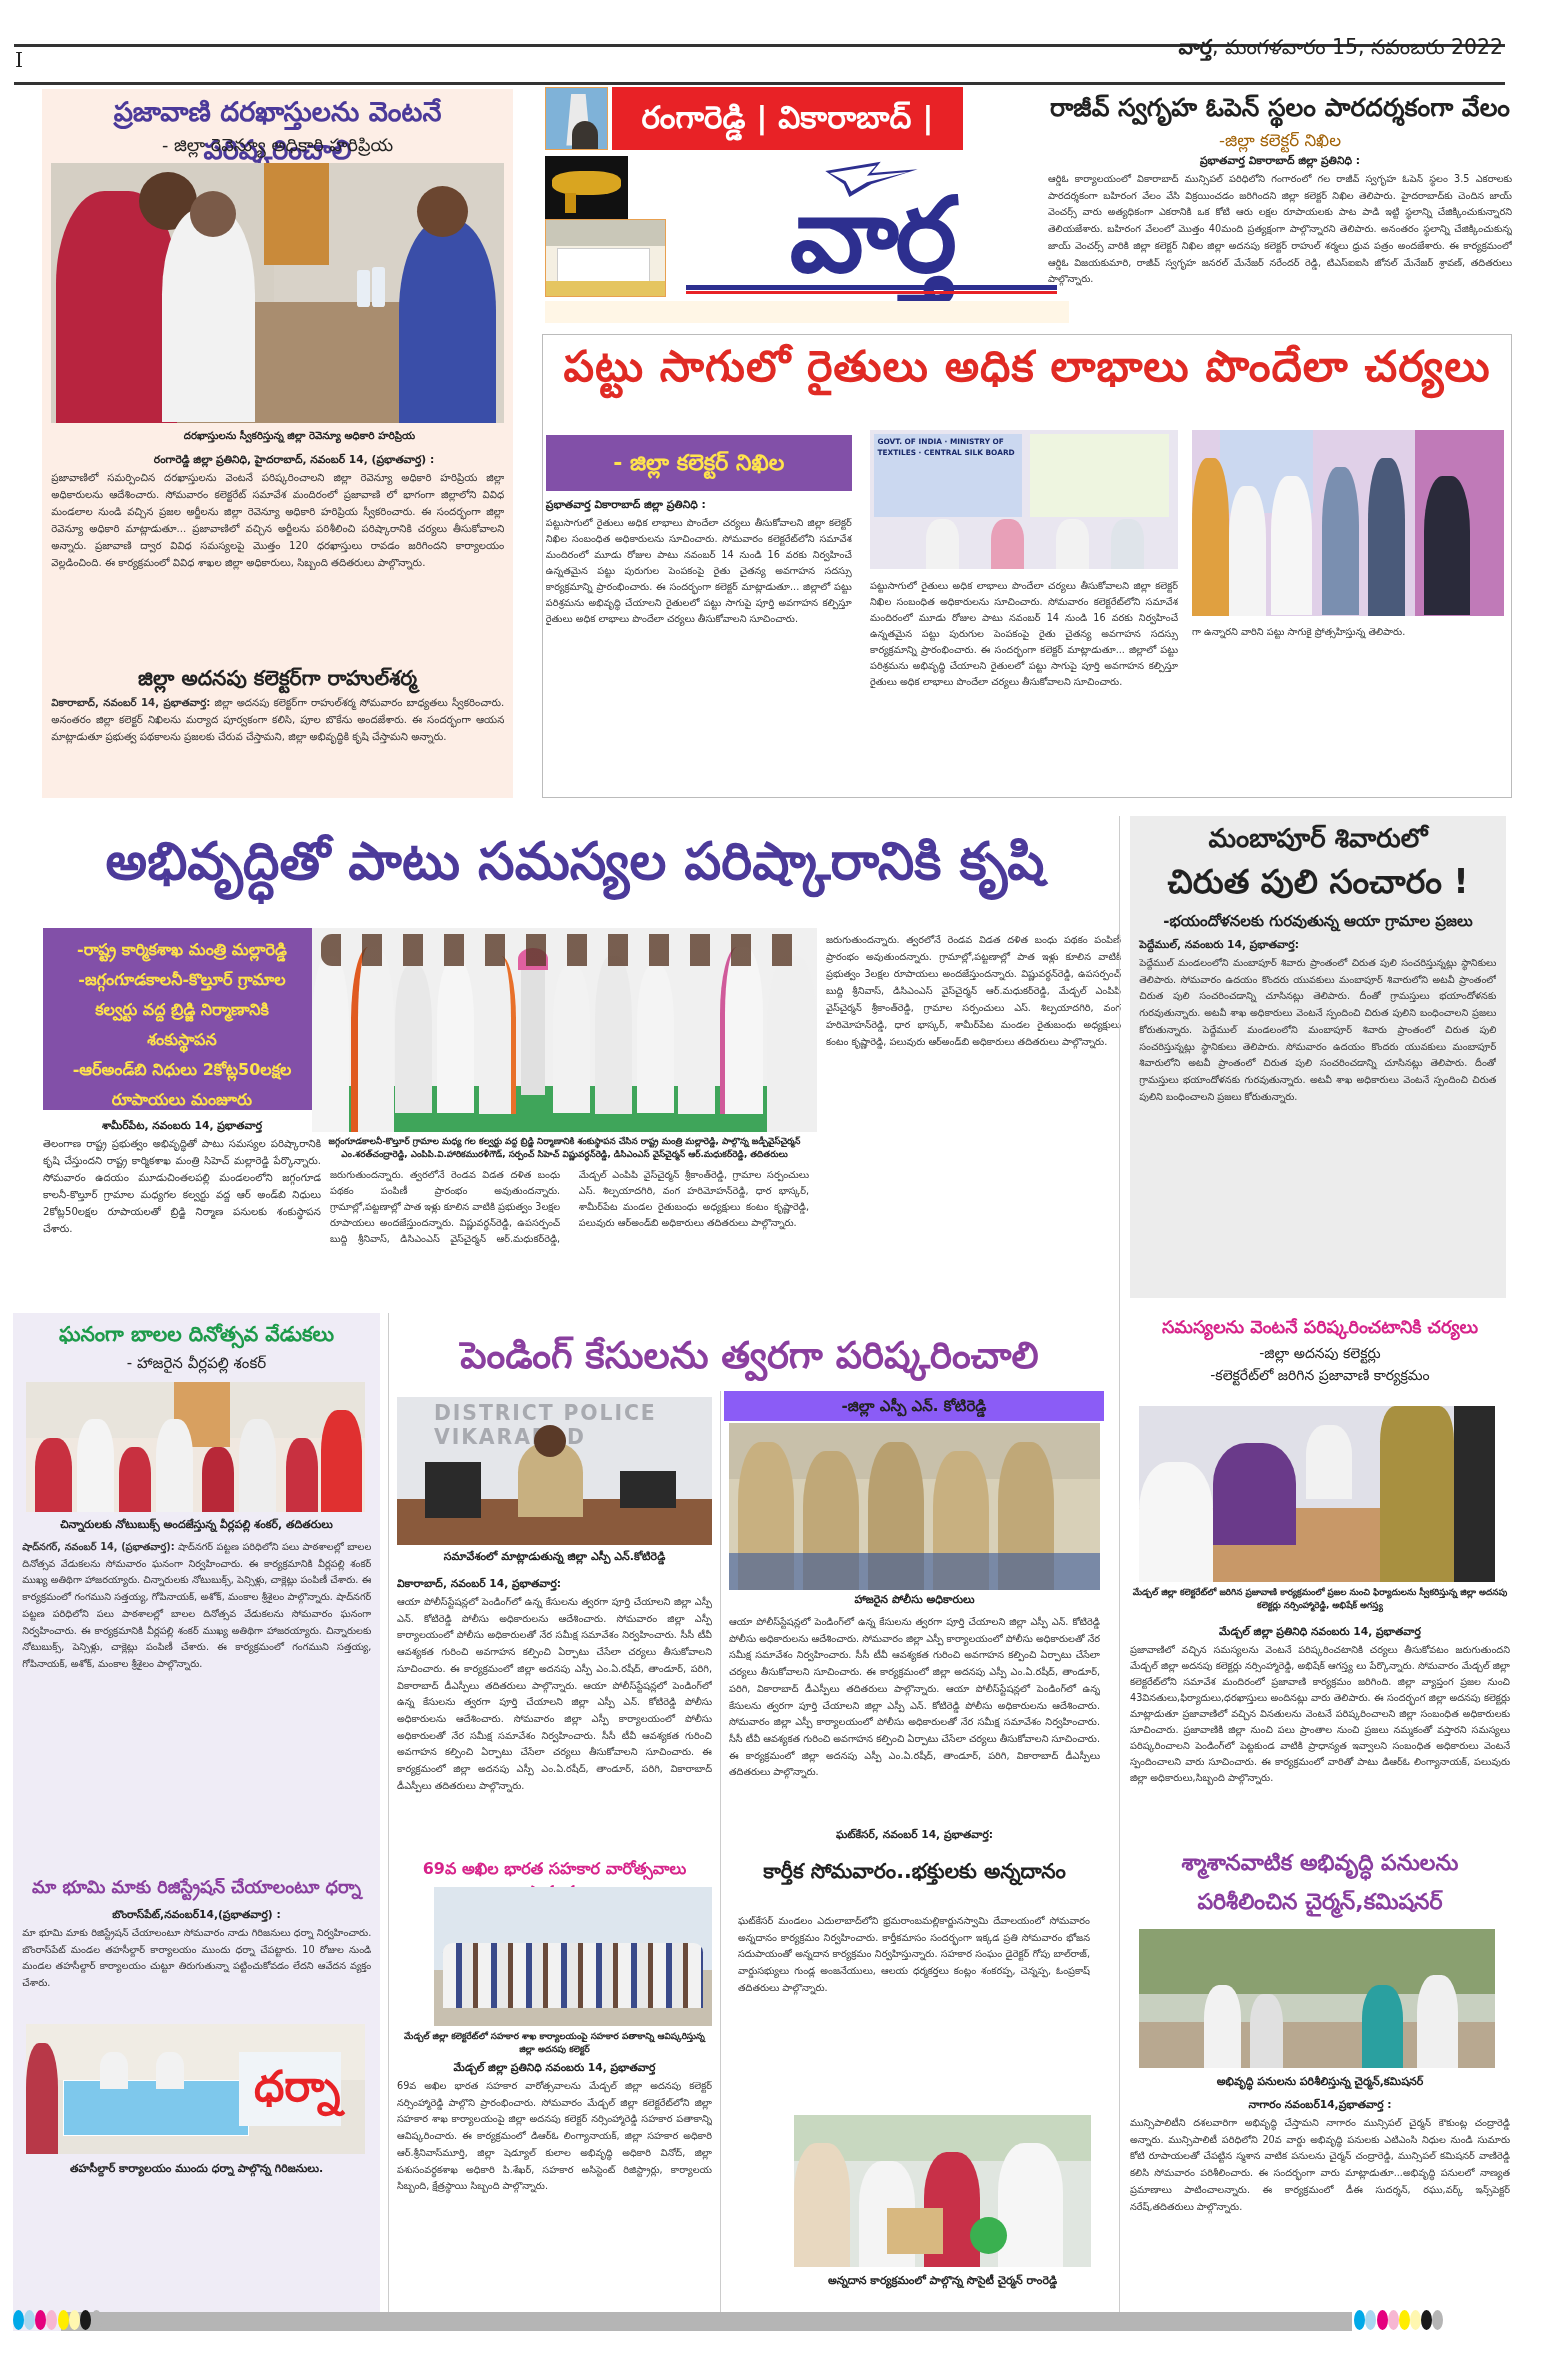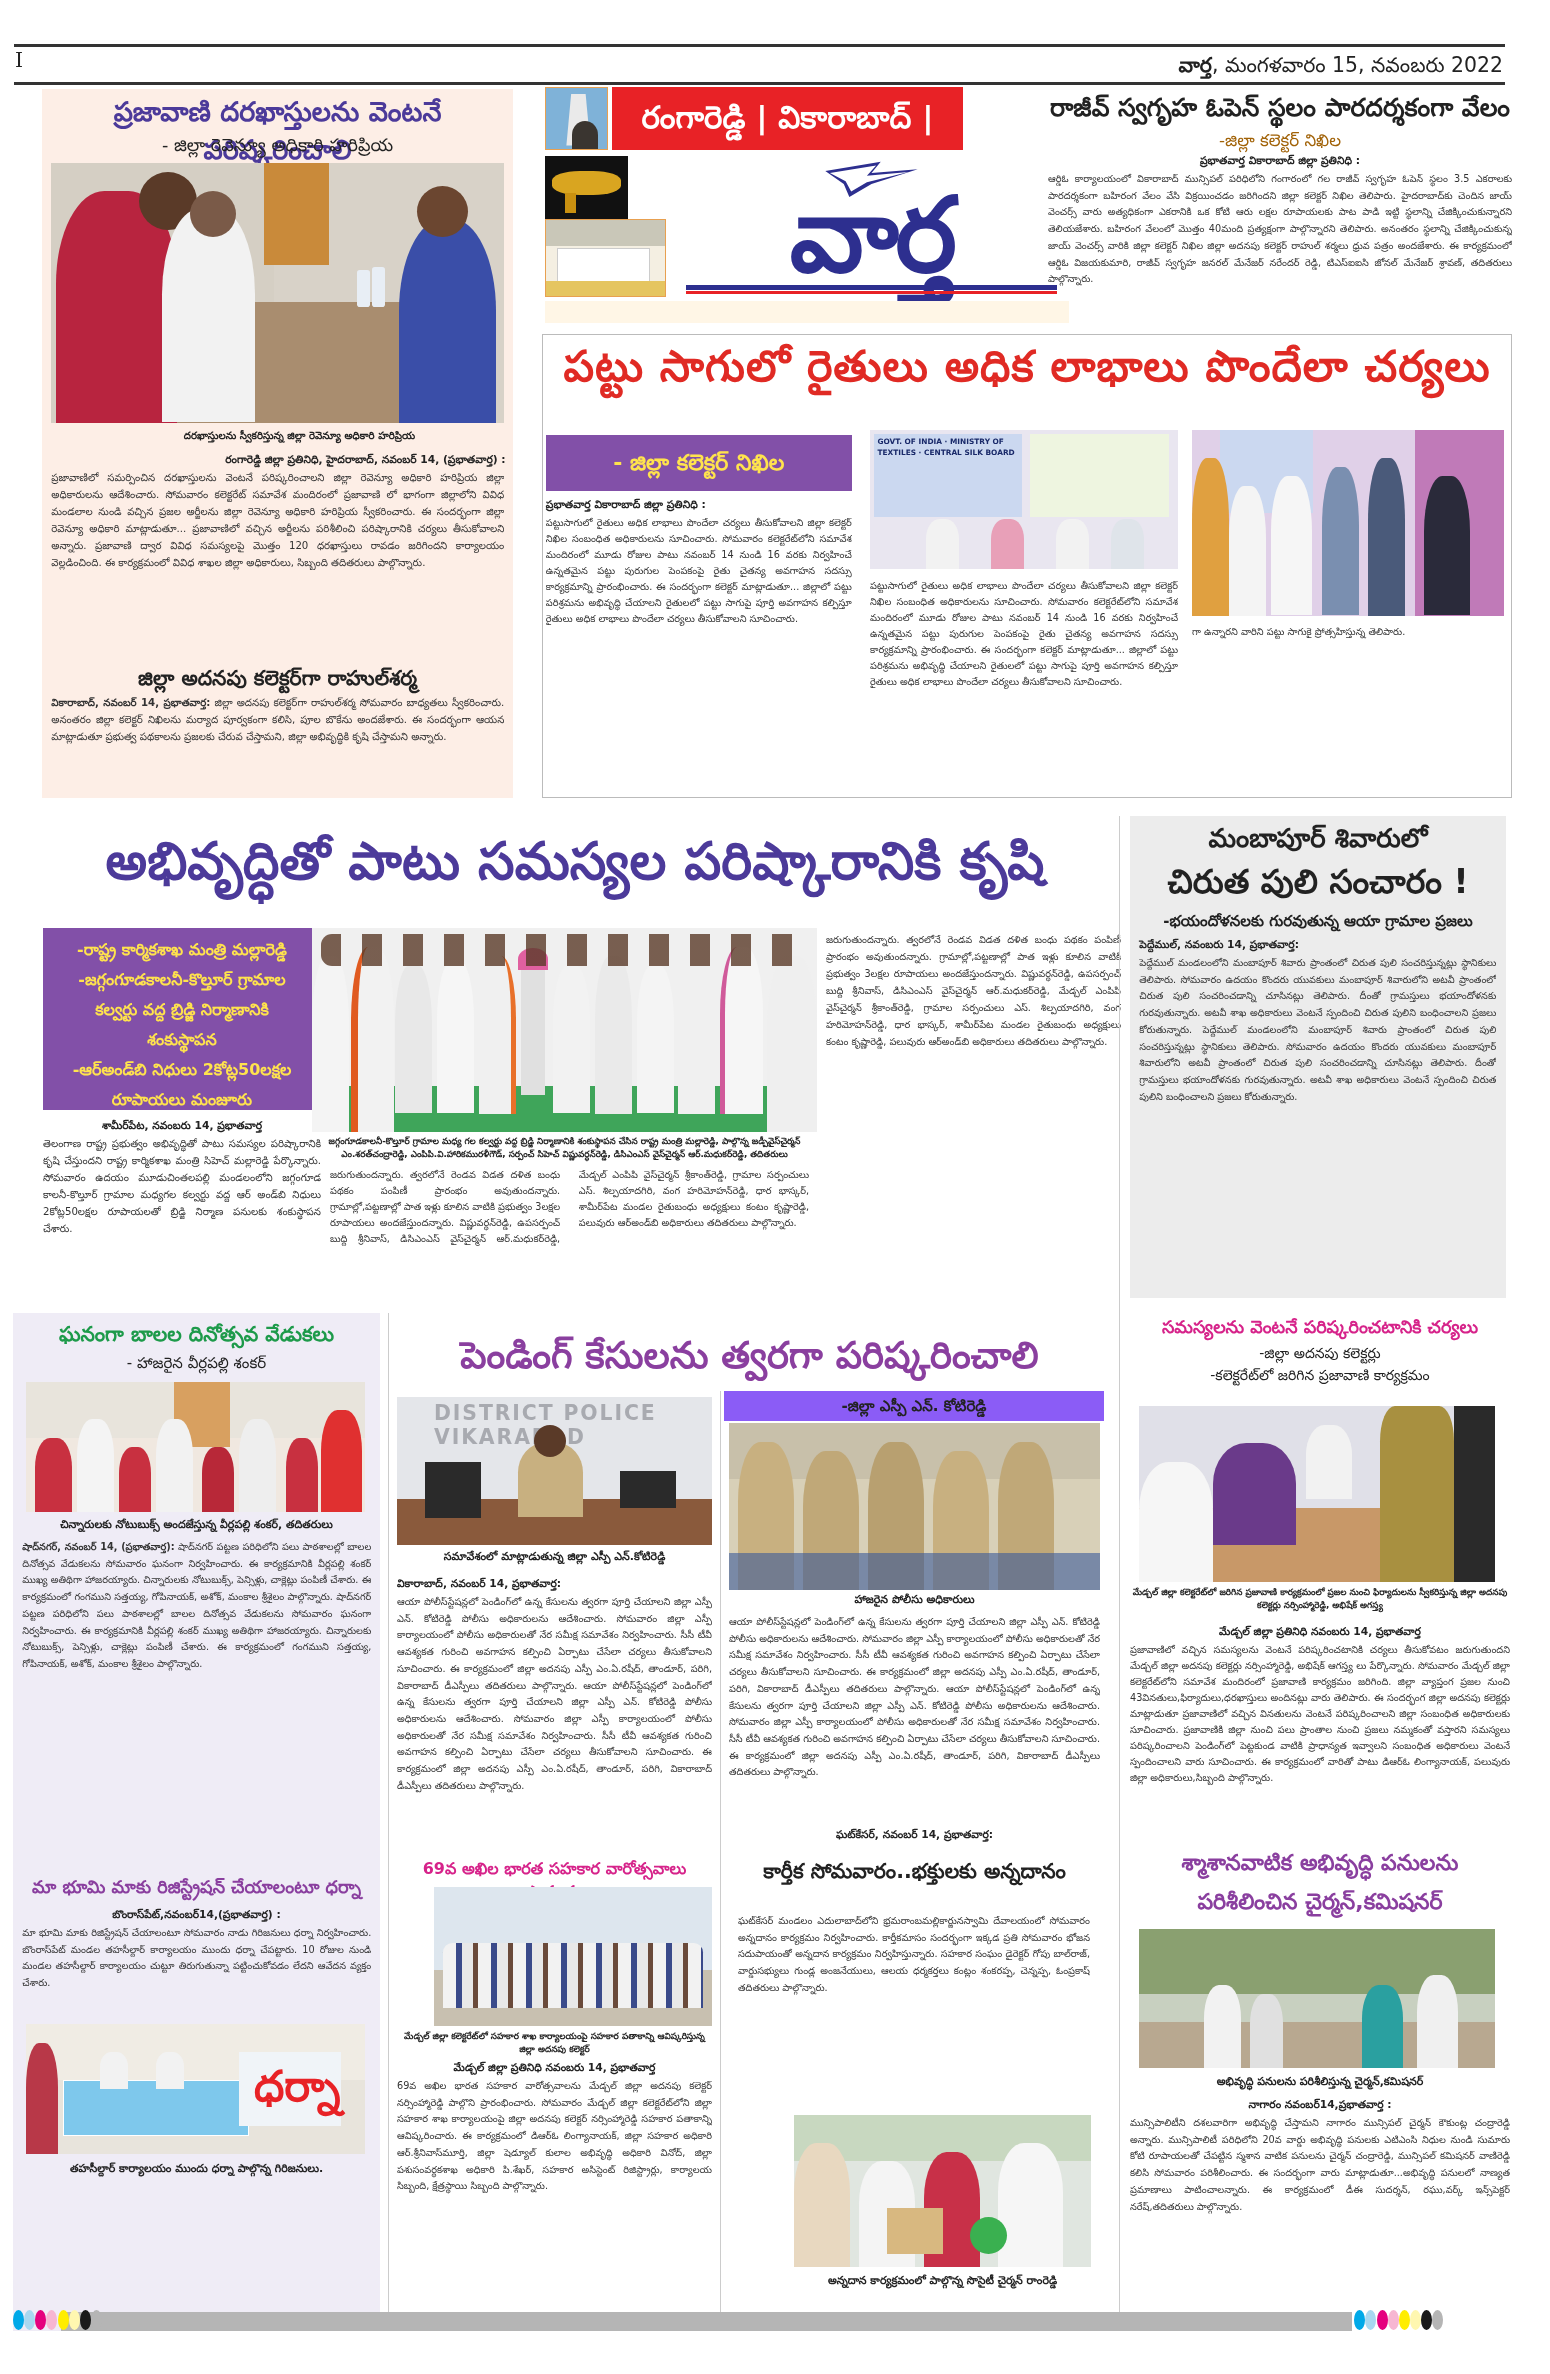--- a/index.html
+++ b/index.html
@@ -18,21 +18,21 @@
   .head-purple { color: #4c3a9a; }
   .head-violet { color: #8a3f9f; }
   .purple-box { position: absolute; background: #8250a8; }
   .reg-dot { position: absolute; top: 2337px; width: 11px; height: 20.4px; border-radius: 50%; }
 </style>
 </head>
 <body>
 
 <div class="rule" style="top:44px;height:2.8px;"></div>
 <div class="abs" style="left:15px;top:48px;font-size:20.4px;font-family:'DejaVu Serif',serif;">I</div>
-<div class="abs" style="right:48px;top:53px;font-size:20.4px;color:#222;">
+<div class="abs" style="right:48px;top:35px;font-size:20.4px;color:#222;">
   <b>వార్త</b><span>, </span><span>మంగళవారం 15, నవంబరు 2022</span>
 </div>
 <div class="rule" style="top:82px;height:2.8px;"></div>
 
 <div class="abs bg-pink" style="left:42px;top:89px;width:471px;height:709px;">
   <div class="abs head-purple" style="left:0;right:0;top:7.4px;text-align:center;font-size:27px;font-weight:bold;">ప్రజావాణి దరఖాస్తులను వెంటనే పరిష్కరించాలి</div>
   <div class="abs" style="left:0;right:0;top:46px;text-align:center;font-size:17.6px;color:#222;">- జిల్లా రెవెన్యూ అధికారి హరిప్రియ</div>
   <div class="photo" style="left:9.3px;top:74px;width:453px;height:260px;background:#d8d2c8;">
     <div class="abs" style="left:0;top:0;width:223px;height:260px;background:#d5cfc4;"></div>
     <div class="abs" style="left:213px;top:0;width:65px;height:102px;background:#c98a3a;"></div>
@@ -40,21 +40,21 @@
     <div class="abs" style="left:4.6px;top:28px;width:121px;height:232px;background:#b8243f;border-radius:40% 40% 0 0;"></div>
     <div class="abs" style="left:88px;top:9.3px;width:58px;height:58px;border-radius:50%;background:#5a3a28;"></div>
     <div class="abs" style="left:111px;top:46px;width:93px;height:213px;background:#f2f2f2;border-radius:40% 40% 0 0;"></div>
     <div class="abs" style="left:139px;top:28px;width:46px;height:46px;border-radius:50%;background:#7a5a48;"></div>
     <div class="abs" style="left:348px;top:56px;width:97px;height:204px;background:#3a4ea8;border-radius:45% 45% 0 0;"></div>
     <div class="abs" style="left:366px;top:23px;width:51px;height:51px;border-radius:50%;background:#6b4630;"></div>
     <div class="abs" style="left:306px;top:107px;width:13px;height:37px;background:#e8eef5;border-radius:2.8px;"></div>
     <div class="abs" style="left:321px;top:104px;width:13px;height:40px;background:#e8eef5;border-radius:2.8px;"></div>
   </div>
   <div class="caption" style="left:0;right:0;top:339px;margin-left:44px;">దరఖాస్తులను స్వీకరిస్తున్న జిల్లా రెవెన్యూ అధికారి హరిప్రియ</div>
-  <div class="dateline" style="left:7.4px;right:7.4px;top:364px;text-align:right;margin-left:33px;">రంగారెడ్డి జిల్లా ప్రతినిధి, హైదరాబాద్, నవంబర్ 14, (ప్రభాతవార్త) :</div>
+  <div class="dateline" style="left:7.4px;right:7.4px;top:364px;text-align:center;margin-left:33px;">రంగారెడ్డి జిల్లా ప్రతినిధి, హైదరాబాద్, నవంబర్ 14, (ప్రభాతవార్త) :</div>
   <div class="text-block" style="left:9.3px;top:380px;width:453px;height:186px;font-size:10.2px;line-height:17px;">ప్రజావాణిలో సమర్పించిన దరఖాస్తులను వెంటనే పరిష్కరించాలని జిల్లా రెవెన్యూ అధికారి హరిప్రియ జిల్లా అధికారులను ఆదేశించారు. సోమవారం కలెక్టరేట్ సమావేశ మందిరంలో ప్రజావాణి లో భాగంగా జిల్లాలోని వివిధ మండలాల నుండి వచ్చిన ప్రజల అర్జీలను జిల్లా రెవెన్యూ అధికారి హరిప్రియ స్వీకరించారు. ఈ సందర్భంగా జిల్లా రెవెన్యూ అధికారి మాట్లాడుతూ... ప్రజావాణిలో వచ్చిన అర్జీలను పరిశీలించి పరిష్కారానికి చర్యలు తీసుకోవాలని అన్నారు. ప్రజావాణి ద్వార వివిధ సమస్యలపై మొత్తం 120 ధరఖాస్తులు రావడం జరిగిందని కార్యాలయం వెల్లడించింది. ఈ కార్యక్రమంలో వివిధ శాఖల జిల్లా అధికారులు, సిబ్బంది తదితరులు పాల్గొన్నారు.</div>
   <div class="abs" style="left:0;right:0;top:577px;text-align:center;font-size:20.4px;font-weight:bold;color:#222;">జిల్లా అదనపు కలెక్టర్‌గా రాహుల్‌శర్మ</div>
   <div class="text-block" style="left:9.3px;top:605px;width:453px;height:97px;font-size:10.2px;line-height:17px;">
     <b>వికారాబాద్, నవంబర్ 14, ప్రభాతవార్త:</b>
     <span>జిల్లా అదనపు కలెక్టర్‌గా రాహుల్‌శర్మ సోమవారం బాధ్యతలు స్వీకరించారు. అనంతరం జిల్లా కలెక్టర్ నిఖిలను మర్యాద పూర్వకంగా కలిసి, పూల బొకేను అందజేశారు. ఈ సందర్భంగా ఆయన మాట్లాడుతూ ప్రభుత్వ పథకాలను ప్రజలకు చేరువ చేస్తామని, జిల్లా అభివృద్ధికి కృషి చేస్తామని అన్నారు.</span>
   </div>
 </div>
 
 <div class="abs" style="left:545px;top:87px;width:524px;height:134px;">
   <div class="abs" style="left:0;top:0;width:63px;height:63px;background:#7fb2d8;border:1.9px solid #e8a050;overflow:hidden;">

